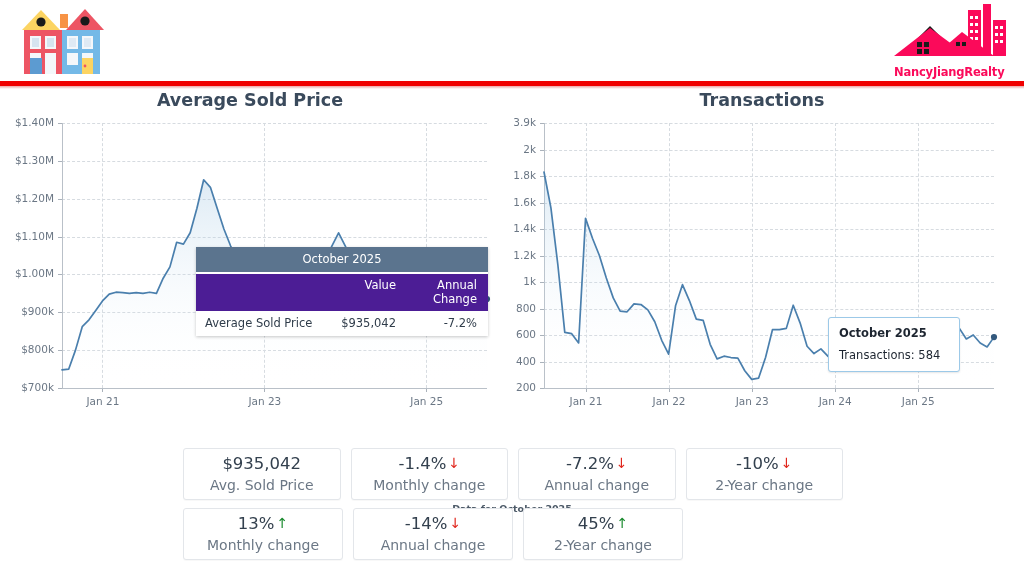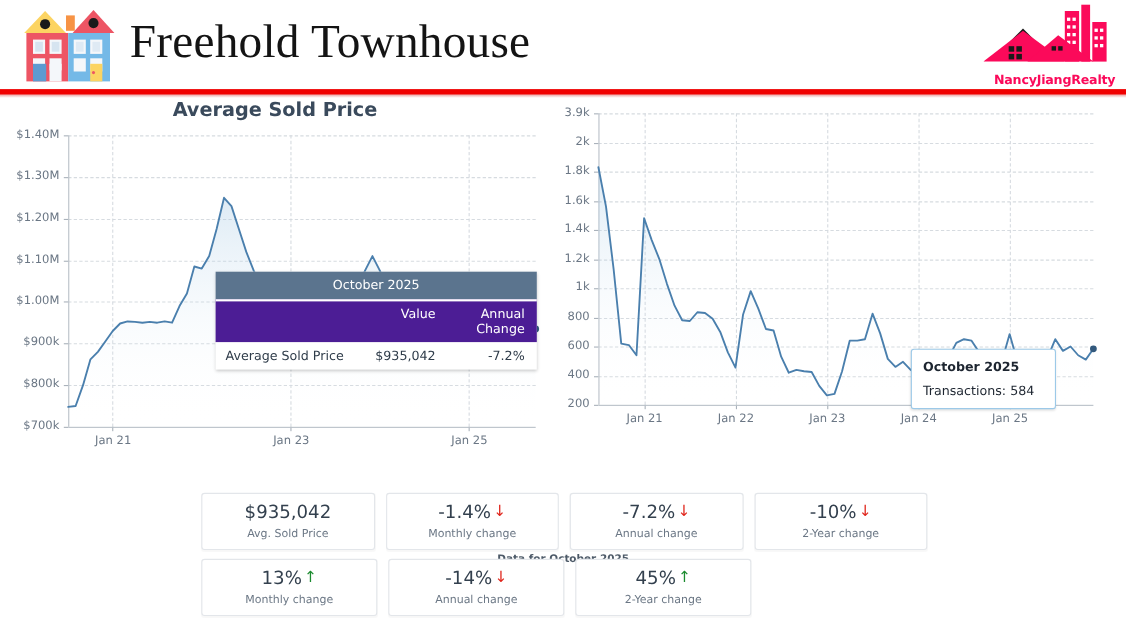--- a/index.html
+++ b/index.html
@@ -14,21 +14,21 @@
   
   .header { position: relative; height: 80px; width: 1024px; }
   .logo-left { position: absolute; left: 14px; top: 6px; width: 98px; height: 72px; }
   .page-title {
     position: absolute; left: 118px; top: 14px;
     font-family: "Liberation Serif", serif;
     font-size: 43px; color: #141414; letter-spacing: .2px; white-space: nowrap;
   }
   .logo-right { position: absolute; right: 10px; top: 4px; width: 120px; height: 76px; }
   .logo-right .brand {
-    position: absolute; bottom: 1px; left: 0; width: 120px; text-align: right;
+    position: absolute; bottom: 1px; left: 0; width: 120px; text-align: left;
     font-family: "DejaVu Sans", sans-serif; font-weight: bold; font-size: 11.5px;
     color: #FB0A5A; letter-spacing: -.2px;
   }
   .red-rule { position: absolute; left: 0; top: 81px; width: 1024px; height: 5px; background: #F00000; }
   .red-rule::after { content:''; position:absolute; left:0; top:5px; width:1024px; height:3px;
      background: linear-gradient(to bottom, rgba(200,0,0,.35), rgba(255,255,255,0)); }
 
   
   .charts { position: absolute; top: 90px; left: 0; width: 1024px; height: 340px; }
   .chart-title {
@@ -93,21 +93,21 @@
     width: 160px; height: 52px; background: #fff;
     border: 1px solid #e3e6ea; border-radius: 3px;
     display: flex; flex-direction: column; align-items: center; justify-content: center;
     box-shadow: 0 1px 1px rgba(0,0,0,.03);
   }
   .card .big {
     font-size: 16.5px; color: #33404e; font-family: "DejaVu Sans", sans-serif;
     line-height: 1.05; display: flex; align-items: center; gap: 2px;
   }
   .card .sub {
-    font-size: 10px; color: #6b7785; margin-top: 5px;
+    font-size: 14px; color: #6b7785; margin-top: 5px;
     font-family: "DejaVu Sans", sans-serif;
   }
   .arrow { font-size: 14px; line-height: 1; position: relative; top: -1px; }
   .arrow.down { color: #e0261c; }
   .arrow.up { color: #1a8a2e; }
 </style>
 </head>
 <body>
 
 <div class="page">
@@ -144,21 +144,20 @@
         <rect x="68" y="30" width="11" height="13" fill="#f4f7fa"></rect>
           <rect x="70" y="32" width="7" height="9" fill="#dfeaf4"></rect>
         <rect x="53" y="47" width="11" height="12" fill="#f4f7fa"></rect>
         <rect x="68" y="47" width="11" height="12" fill="#f4f7fa"></rect>
 
         <rect x="68" y="52" width="11" height="16" fill="#fcd462"></rect>
         <circle cx="71" cy="60" r="1.4" fill="#ed5564"></circle>
       </svg>
     </div>
 
-    <div class="page-title">Freehold Townhouse</div>
 
     <div class="logo-right">
       <svg viewBox="0 0 120 62" width="120" height="62">
         <rect x="74" y="6" width="13" height="46" fill="#FB0A5A"></rect>
         <rect x="89" y="0" width="8" height="52" fill="#FB0A5A"></rect>
         <rect x="99" y="16" width="13" height="36" fill="#FB0A5A"></rect>
         <g fill="#ffffff">
           <rect x="76" y="12" width="3" height="3"></rect>
             <rect x="81" y="12" width="3" height="3"></rect>
           <rect x="76" y="19" width="3" height="3"></rect>
@@ -240,20 +239,21 @@
         </linearGradient>
       </defs>
       <polygon points="62,269 62.00,250.83 68.75,250.07 75.49,231.14 82.24,207.67 88.98,200.86 95.73,191.39 102.48,181.93 109.22,175.11 115.97,173.22 122.71,173.60 129.46,174.36 136.21,173.60 142.95,174.36 149.70,173.22 156.44,174.36 163.19,159.21 169.94,147.86 176.68,123.25 183.43,125.14 190.17,113.79 196.92,89.18 203.67,60.79 210.41,68.36 217.16,89.18 223.90,110.00 230.65,127.04 237.40,140.29 244.14,147.86 250.89,155.43 257.63,159.21 264.38,159.97 271.13,153.54 277.87,145.96 284.62,161.11 291.37,166.79 298.11,173.60 304.86,170.57 311.60,151.64 318.35,138.39 325.10,142.18 331.84,127.04 338.59,113.79 345.33,127.04 352.08,144.07 358.83,147.10 365.57,140.29 372.32,138.39 379.06,147.86 385.81,155.43 392.56,161.11 399.30,157.32 406.05,170.57 412.79,151.64 419.54,142.18 426.29,138.39 433.03,139.53 439.78,144.07 446.52,147.86 453.27,155.43 460.02,161.11 466.76,159.21 473.51,151.64 480.25,153.54 487.00,180.02 487,269" fill="url(#g-plot-price)"></polygon>
       <polyline points="62.00,250.83 68.75,250.07 75.49,231.14 82.24,207.67 88.98,200.86 95.73,191.39 102.48,181.93 109.22,175.11 115.97,173.22 122.71,173.60 129.46,174.36 136.21,173.60 142.95,174.36 149.70,173.22 156.44,174.36 163.19,159.21 169.94,147.86 176.68,123.25 183.43,125.14 190.17,113.79 196.92,89.18 203.67,60.79 210.41,68.36 217.16,89.18 223.90,110.00 230.65,127.04 237.40,140.29 244.14,147.86 250.89,155.43 257.63,159.21 264.38,159.97 271.13,153.54 277.87,145.96 284.62,161.11 291.37,166.79 298.11,173.60 304.86,170.57 311.60,151.64 318.35,138.39 325.10,142.18 331.84,127.04 338.59,113.79 345.33,127.04 352.08,144.07 358.83,147.10 365.57,140.29 372.32,138.39 379.06,147.86 385.81,155.43 392.56,161.11 399.30,157.32 406.05,170.57 412.79,151.64 419.54,142.18 426.29,138.39 433.03,139.53 439.78,144.07 446.52,147.86 453.27,155.43 460.02,161.11 466.76,159.21 473.51,151.64 480.25,153.54 487.00,180.02" fill="none" stroke="#4a7fad" stroke-width="1.7" stroke-linejoin="round" stroke-linecap="round"></polyline>
       <circle cx="487.00" cy="180.02" r="3.1" fill="#33597d"></circle>
     </svg>
         </div>
     </div>
 
     <div class="chart-panel" id="panel-trans">
+      <div class="chart-title">Transactions</div>
       <div class="plot-wrap" id="plot-trans" style="height: 295px;">
           <div class="ytick" style="top:262px;left:0px;width:36px;text-align:right;">200</div>
           <div class="tickmark" style="top:269px;left:40px;width:4px;height:1px;"></div>
           <div class="gridline" style="top:242.5px;left:44px;width:450px;"></div>
           <div class="ytick" style="top:235.5px;left:0px;width:36px;">400</div>
           <div class="tickmark" style="top:242.5px;left:40px;width:4px;height:1px;"></div>
           <div class="gridline" style="top:216px;left:44px;width:450px;"></div>
           <div class="ytick" style="top:209px;left:0px;width:36px;">600</div>
           <div class="tickmark" style="top:216px;left:40px;width:4px;height:1px;"></div>
           <div class="gridline" style="top:189.5px;left:44px;width:450px;"></div>

